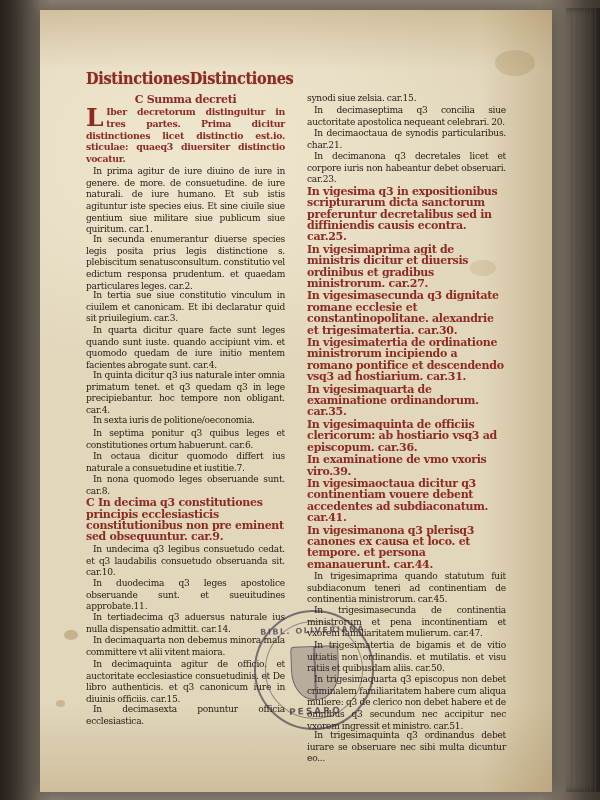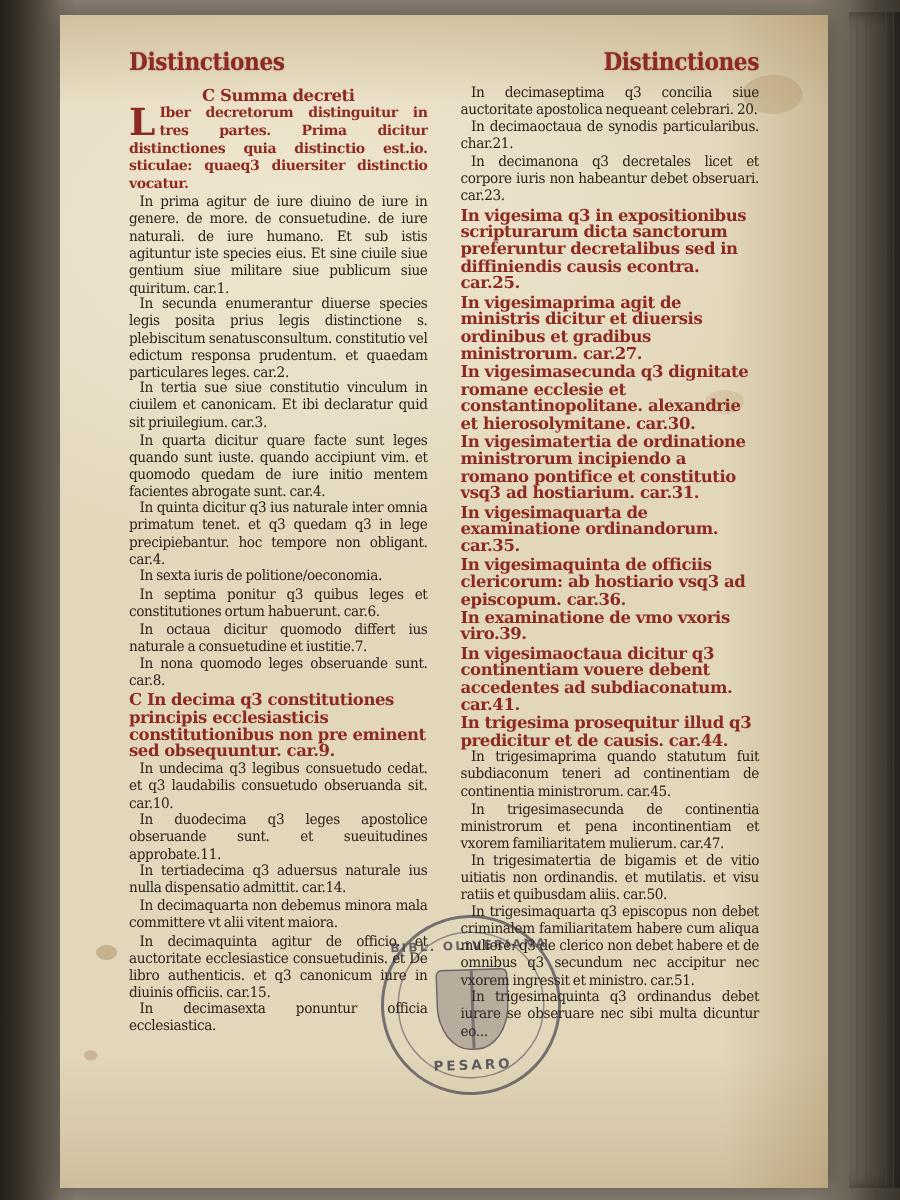--- a/index.html
+++ b/index.html
@@ -91,22 +91,23 @@
   
   .textblock {
     position: absolute;
     left: 46px;
     top: 22px;
     width: 420px;
     height: 700px;
   }
   .heads {
     display: flex;
-    justify-content: space-between;
+    justify-content: flex-start;
     margin-bottom: 8px;
+    margin-top: 36px;
   }
   .runhead {
     color: #8d2b22;
     font-family: "DejaVu Serif", serif;
     font-weight: bold;
     font-size: 14.5px;
     letter-spacing: -0.3px;
     font-style: normal;
     transform: scaleY(1.12);
     transform-origin: top left;
@@ -261,21 +262,21 @@
       </div>
 
       <div class="cols">
 
         <div class="col">
 
           <div class="rub rub-center">C Summa decreti</div>
 
           <div class="para-init">
             <span class="initial">L</span>
-            <span>Iber decretorum distinguitur in tres partes. Prima dicitur distinctiones quia distinctio est.io. sticulae: quaeq3 diuersiter distinctio vocatur.</span>
+            <span>Iber decretorum distinguitur in tres partes. Prima dicitur distinctiones licet distinctio est.io. sticulae: quaeq3 diuersiter distinctio vocatur.</span>
           </div>
 
           <p class="para indent">In prima agitur de iure diuino de iure in genere. de more. de consuetudine. de iure naturali. de iure humano. Et sub istis agituntur iste species eius. Et sine ciuile siue gentium siue militare siue publicum siue quiritum.  car.1.</p>
           <p class="para indent">In secunda enumerantur diuerse species legis posita prius legis distinctione s. plebiscitum senatusconsultum. constitutio vel edictum responsa prudentum. et quaedam particulares leges.  car.2.</p>
           <p class="para indent">In tertia sue siue constitutio vinculum in ciuilem et canonicam. Et ibi declaratur quid sit priuilegium.  car.3.</p>
           <p class="para indent">In quarta dicitur quare facte sunt leges quando sunt iuste. quando accipiunt vim. et quomodo quedam de iure initio mentem facientes abrogate sunt.  car.4.</p>
           <p class="para indent">In quinta dicitur q3 ius naturale inter omnia primatum tenet. et q3 quedam q3 in lege precipiebantur. hoc tempore non obligant.  car.4.</p>
           <p class="para indent">In sexta iuris de politione/oeconomia.</p>
           <p class="para indent">In septima ponitur q3 quibus leges et constitutiones ortum habuerunt.  car.6.</p>
           <p class="para indent">In octaua dicitur quomodo differt ius naturale a consuetudine et iustitie.7.</p>
@@ -286,34 +287,35 @@
           <p class="para indent">In undecima q3 legibus consuetudo cedat. et q3 laudabilis consuetudo obseruanda sit.  car.10.</p>
           <p class="para indent">In duodecima q3 leges apostolice obseruande sunt. et sueuitudines approbate.11.</p>
           <p class="para indent">In tertiadecima q3 aduersus naturale ius nulla dispensatio admittit.  car.14.</p>
           <p class="para indent">In decimaquarta non debemus minora mala committere vt alii vitent maiora.</p>
           <p class="para indent">In decimaquinta agitur de officio. et auctoritate ecclesiastice consuetudinis. et De libro authenticis. et q3 canonicum iure in diuinis officiis.  car.15.</p>
           <p class="para indent">In decimasexta ponuntur officia ecclesiastica.</p>
         </div>
 
         <div class="col">
 
+          <p class="para">synodi siue zelsia.  car.15.</p>
           <p class="para indent">In decimaseptima q3 concilia siue auctoritate apostolica nequeant celebrari.  20.</p>
           <p class="para indent">In decimaoctaua de synodis particularibus.  char.21.</p>
           <p class="para indent">In decimanona q3 decretales licet et corpore iuris non habeantur debet obseruari.  car.23.</p>
 
           <p class="rub">In vigesima q3 in expositionibus scripturarum dicta sanctorum preferuntur decretalibus sed in diffiniendis causis econtra.  car.25.</p>
           <p class="rub">In vigesimaprima agit de ministris dicitur et diuersis ordinibus et gradibus ministrorum.  car.27.</p>
-          <p class="rub">In vigesimasecunda q3 dignitate romane ecclesie et constantinopolitane. alexandrie et hierosolymitane.  car.30.</p>
-          <p class="rub">In vigesimatertia de ordinatione ministrorum incipiendo a romano pontifice et constitutio vsq3 ad hostiarium.  car.31.</p>
+          <p class="rub">In vigesimasecunda q3 dignitate romane ecclesie et constantinopolitane. alexandrie et trigesimatertia.  car.30.</p>
+          <p class="rub">In vigesimatertia de ordinatione ministrorum incipiendo a romano pontifice et descendendo vsq3 ad hostiarium.  car.31.</p>
           <p class="rub">In vigesimaquarta de examinatione ordinandorum.  car.35.</p>
           <p class="rub">In vigesimaquinta de officiis clericorum: ab hostiario vsq3 ad episcopum.  car.36.</p>
           <p class="rub">In examinatione de vmo vxoris viro.39.</p>
           <p class="rub">In vigesimaoctaua dicitur q3 continentiam vouere debent accedentes ad subdiaconatum.  car.41.</p>
-
-          <p class="rub">In trigesima prosequitur illud q3 predicitur et de causis.  car.44.</p>
+          <p class="rub">In vigesimanona q3 plerisq3 canones ex causa et loco. et tempore. et persona emanauerunt.  car.44.</p>
+
 
           <p class="para indent">In trigesimaprima quando statutum fuit subdiaconum teneri ad continentiam de continentia ministrorum.  car.45.</p>
           <p class="para indent">In trigesimasecunda de continentia ministrorum et pena incontinentiam et vxorem familiaritatem mulierum.  car.47.</p>
           <p class="para indent">In trigesimatertia de bigamis et de vitio uitiatis non ordinandis. et mutilatis. et visu ratiis et quibusdam aliis.  car.50.</p>
           <p class="para indent">In trigesimaquarta q3 episcopus non debet criminalem familiaritatem habere cum aliqua muliere: q3 de clerico non debet habere et de omnibus q3 secundum nec accipitur nec vxorem ingressit et ministro.  car.51.</p>
           <p class="para indent">In trigesimaquinta q3 ordinandus debet iurare se obseruare nec sibi multa dicuntur eo...</p>
         </div>
       </div>
     </div>
 

